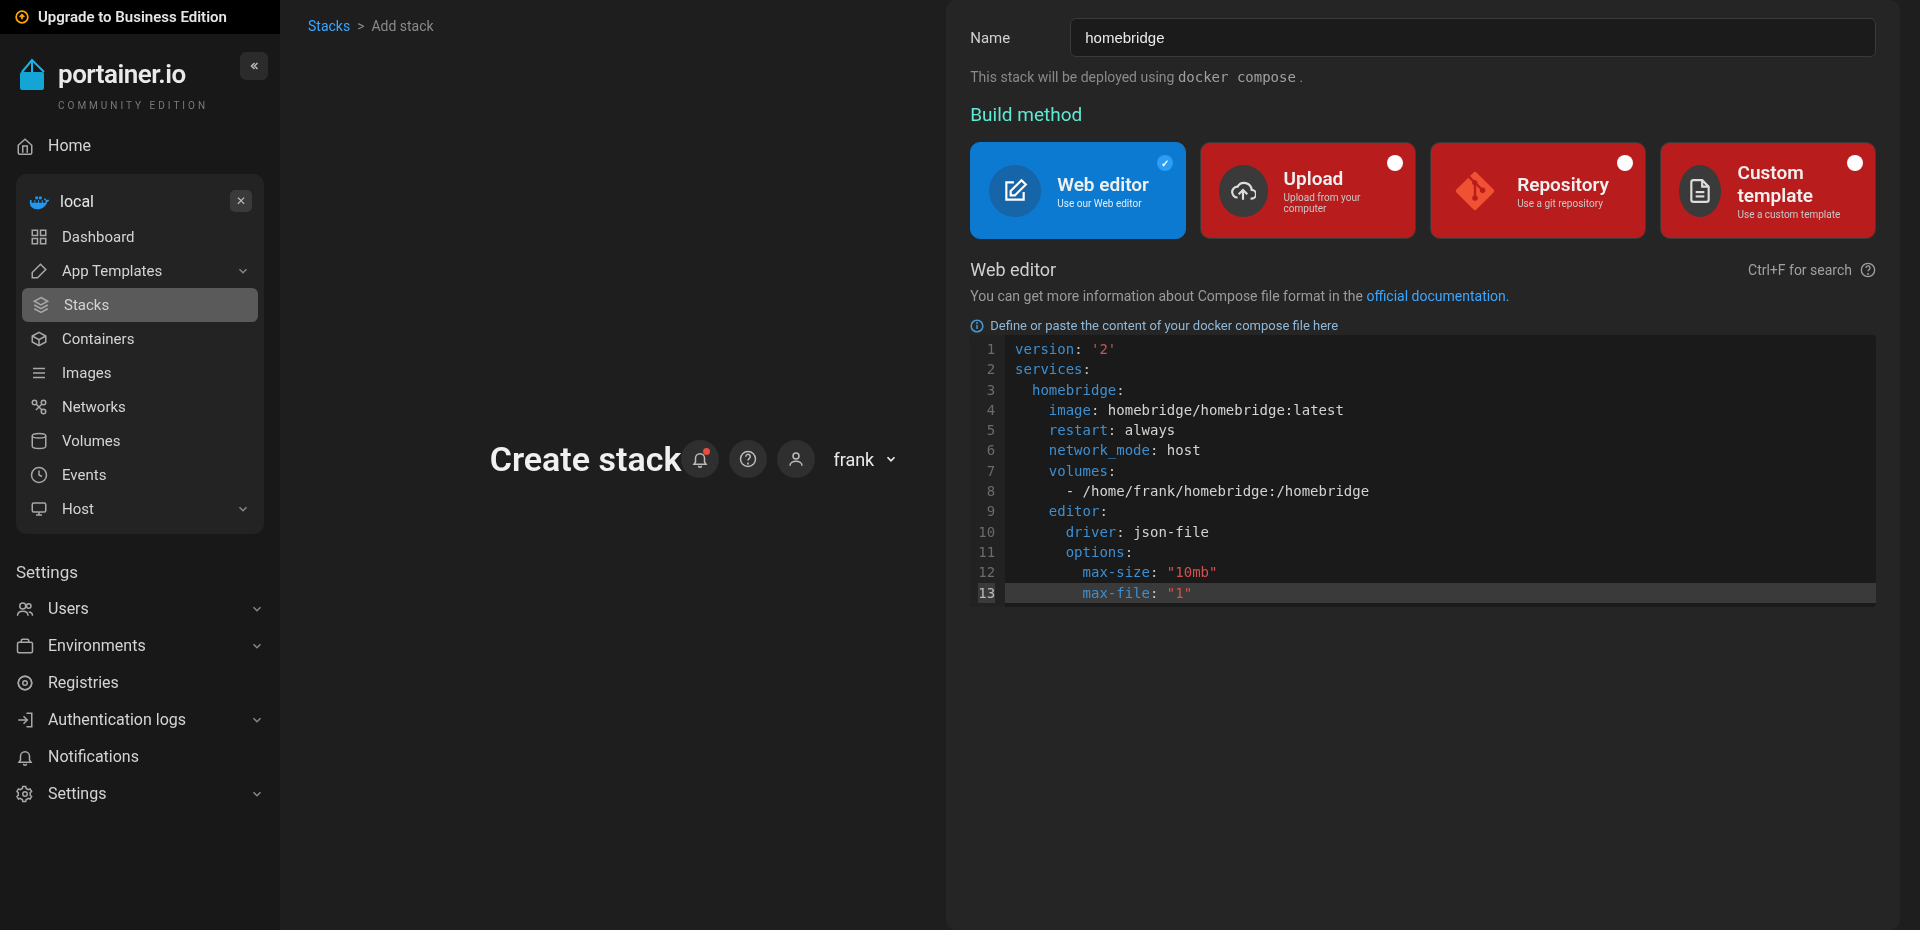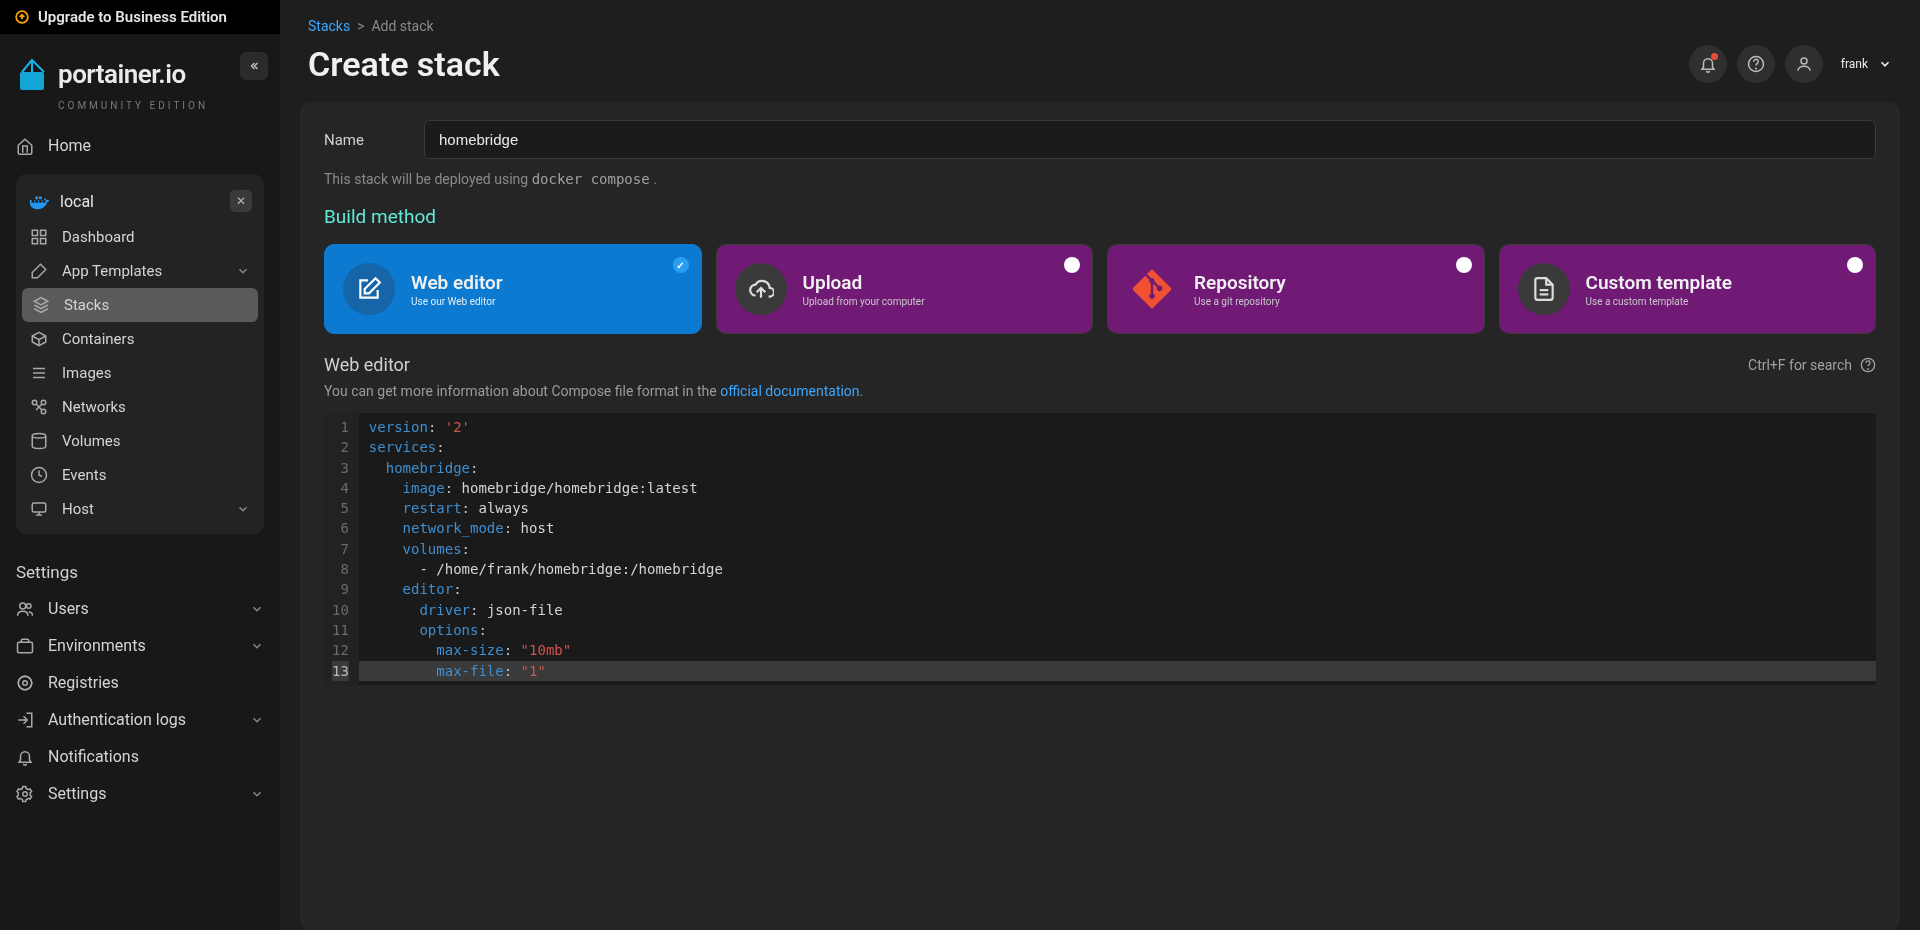--- a/index.html
+++ b/index.html
@@ -117,21 +117,21 @@
 .settings-heading {
   padding: 18px 16px 8px 16px;
   font-size: 17px;
   color: #d0d0d0;
 }
 
 
 .main {
   flex: 1;
   display: flex;
-  flex-direction: column;
+  flex-direction: row;
   background: #1e1e1e;
   overflow: hidden;
 }
 .breadcrumb {
   padding: 18px 28px 4px 28px;
   font-size: 14px;
   color: #8a8a8a;
 }
 .breadcrumb a { color: #3ca7ff; text-decoration: none; }
 .page-header {
@@ -157,21 +157,21 @@
   display: flex; align-items: center; justify-content: center;
   color: #bbb;
   cursor: pointer;
   position: relative;
 }
 .notif-dot {
   position: absolute; top: 8px; right: 9px;
   width: 7px; height: 7px; background: #e74c3c; border-radius: 50%;
 }
 .username {
-  font-size: 12px;
+  font-size: 18px;
   color: #eaeaea;
   margin-left: 8px;
   display: flex; align-items: center; gap: 10px;
 }
 
 .content-panel {
   flex: 1;
   background: #252525;
   margin: 0 20px 0 20px;
   border-radius: 10px;
@@ -212,21 +212,21 @@
   color: #5eead4;
   margin: 10px 0 16px 0;
 }
 .method-grid {
   display: grid;
   grid-template-columns: repeat(4, 1fr);
   gap: 14px;
   margin-bottom: 20px;
 }
 .method-card {
-  background: #701a75;
+  background: #b91c1c;
   border: 1px solid #3a3a3a;
   border-radius: 10px;
   padding: 18px;
   display: flex;
   align-items: center;
   gap: 16px;
   position: relative;
   cursor: pointer;
 }
 .method-card.selected {
@@ -667,20 +667,30 @@
           <svg width="16" height="16" viewBox="0 0 24 24" fill="none" stroke="currentColor" stroke-width="2">
               <circle cx="12" cy="12" r="10"></circle>
               <path d="M9 9a3 3 0 115 2c-1 1-2 1.5-2 3"></path>
               <circle cx="12" cy="18" r="0.5" fill="currentColor"></circle>
             </svg>
         </span>
       </div>
       <div class="editor-info">
         <span>You can get more information about Compose file format in the </span><a href="#">official documentation</a><span>.</span>
       </div>
+      <div class="editor-placeholder-row">
+        <span class="info-icon">
+          <svg width="14" height="14" viewBox="0 0 24 24" fill="none" stroke="currentColor" stroke-width="2.5">
+              <circle cx="12" cy="12" r="10"></circle>
+              <line x1="12" y1="10" x2="12" y2="17"></line>
+              <circle cx="12" cy="7" r="0.5" fill="currentColor"></circle>
+            </svg>
+        </span>
+        <span>Define or paste the content of your docker compose file here</span>
+      </div>
 
       <div class="code-editor">
         <div class="gutter" id="gutter">
             <div>1</div>
             <div>2</div>
             <div>3</div>
             <div>4</div>
             <div>5</div>
             <div>6</div>
             <div>7</div>

